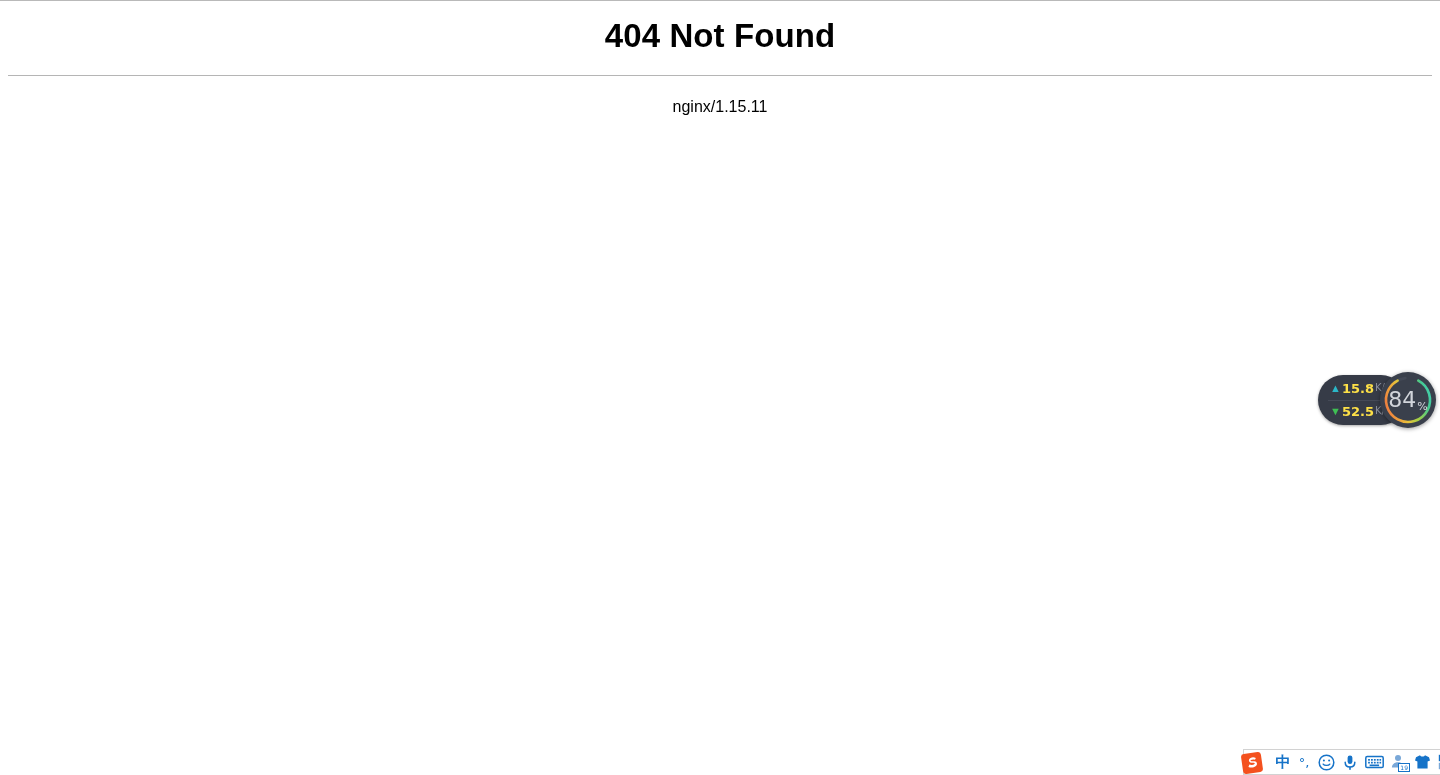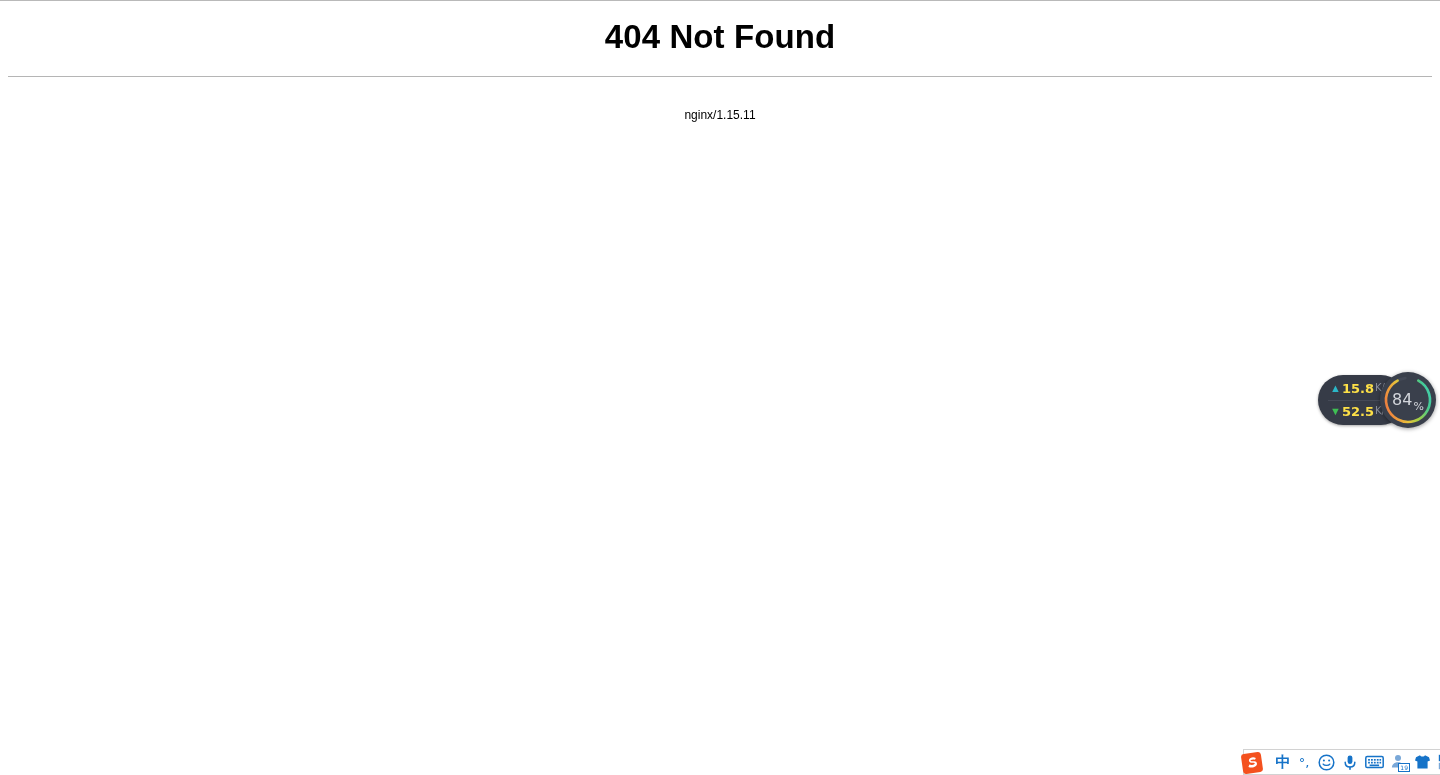--- a/index.html
+++ b/index.html
@@ -29,42 +29,41 @@
   
   .doc {
     position: absolute;
     top: 1px;
     left: 0;
     width: 1440px;
     background: #ffffff;
   }
 
   .page-title {
-    margin: 0;
-    padding-top: 17px;
+    margin: 16px;
     text-align: center;
     font-size: 33px;
     line-height: 38px;
     font-weight: bold;
     color: #000000;
     letter-spacing: 0.1px;
   }
 
   .divider {
     margin: 20px 8px 0 8px;
     border: 0;
     border-top: 1px solid #b5b5b5;
     height: 0;
   }
 
   .server-line {
-    margin: 16px;
+    margin: 8px;
     padding-top: 13px;
     text-align: center;
-    font-size: 12px;
+    font-size: 16px;
     line-height: 19px;
     color: #000000;
   }
 
   
   .netmon {
     position: absolute;
     left: 1318px;
     top: 372px;
     width: 122px;
@@ -141,21 +140,21 @@
     position: absolute;
     left: 0;
     top: 0;
     width: 56px;
     height: 56px;
     display: flex;
     align-items: center;
     justify-content: center;
   }
   .gauge-num {
-    font-size: 16px;
+    font-size: 22px;
     line-height: 22px;
     color: #d2d5db;
     font-family: "DejaVu Sans", sans-serif;
   }
   .gauge-pct {
     font-size: 11px;
     line-height: 11px;
     color: #d2d5db;
     align-self: flex-end;
     margin-bottom: 16px;

